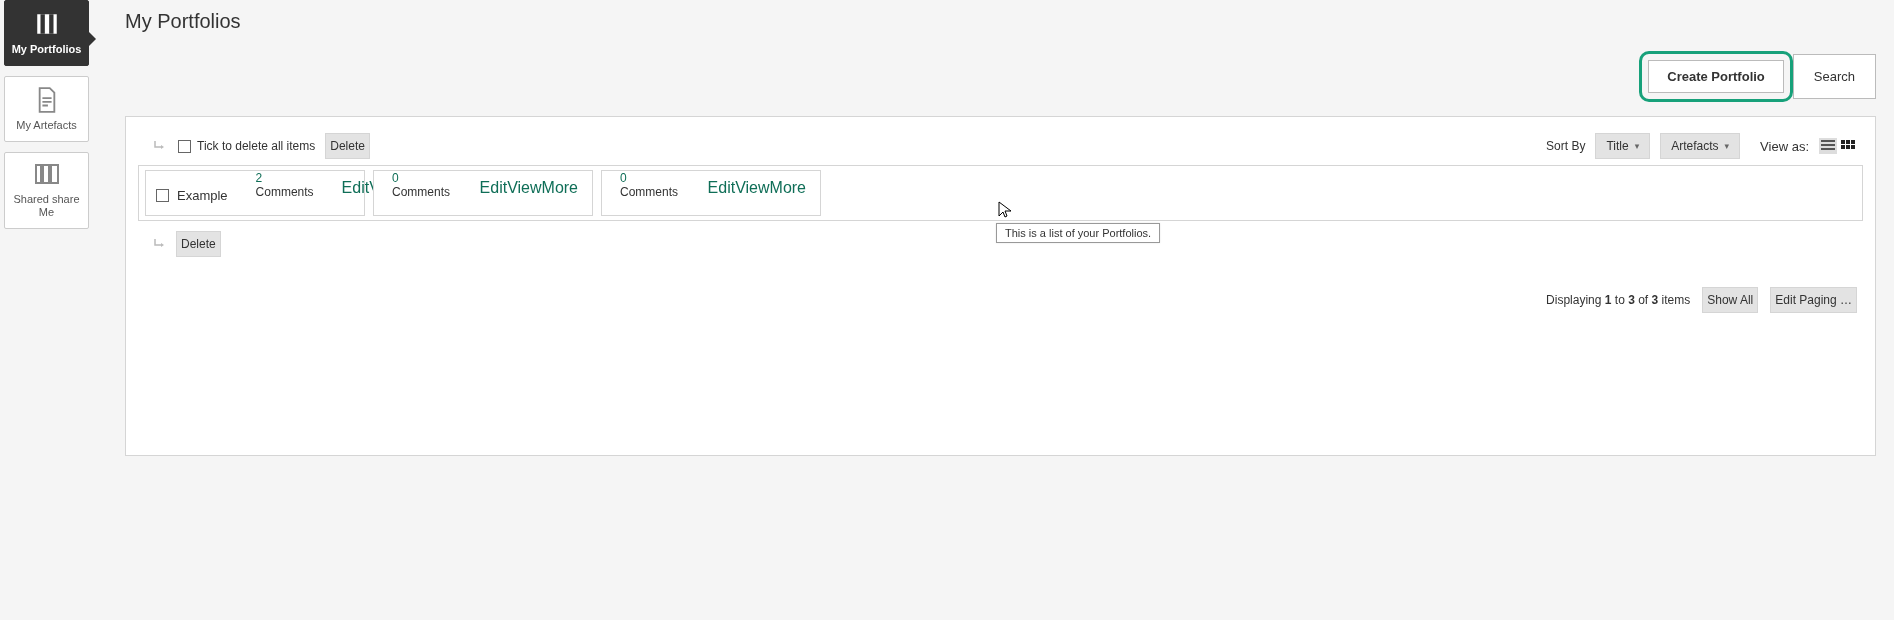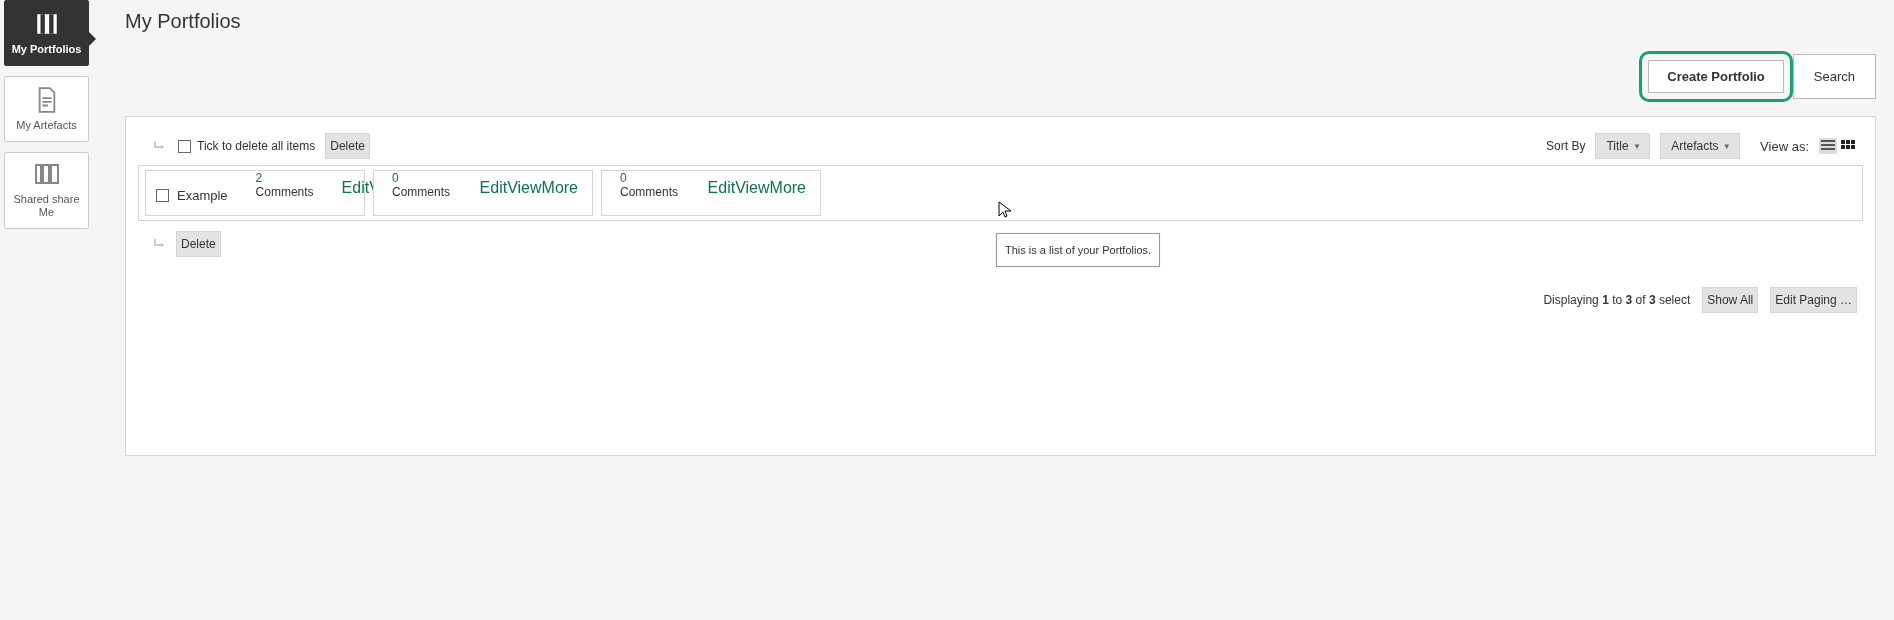--- a/index.html
+++ b/index.html
@@ -170,23 +170,22 @@
 
   .below-row {
     display:flex; align-items:center; gap:8px;
     margin: 10px 0 0 14px;
   }
 
   .tooltip-box {
     position:absolute;
     left: 870px; top: 106px;
     background:#fff; border:1px solid #999;
-    padding: 10px 8px; font-size:11px; color:#333;
+    padding: 3px 8px; font-size:11px; color:#333;
     box-shadow: 0 0 2px rgba(0,0,0,.1);
-    margin-top: 10px;
   }
   .cursor-glyph {
     position:absolute;
     left: 872px; top: 84px;
     font-size: 16px; color:#000;
     pointer-events:none;
   }
 
   .paging-row {
     display:flex; justify-content:flex-end; align-items:center; gap:12px;
@@ -365,21 +364,21 @@
 
       <span class="cursor-glyph">
         <svg width="14" height="18" viewBox="0 0 14 18">
             <path d="M1 1l0 14 4-4 2 5 2-1-2-5 6 0z" fill="#fff" stroke="#000" stroke-width="1"></path>
           </svg>
       </span>
       <div class="tooltip-box">This is a list of your Portfolios.</div>
 
       <div class="paging-row">
         <span>
-          <span>Displaying </span><b>1</b><span> to </span><b>3</b><span> of </span><b>3</b><span> select</span>
+          <span>Displaying </span><b>1</b><span> to </span><b>3</b><span> of </span><b>3</b><span> items</span>
         </span>
         <button class="btn-grey">Show All</button>
         <button class="btn-grey">Edit Paging …</button>
       </div>
 
     </div>
 
   </div>
 </div>
 

